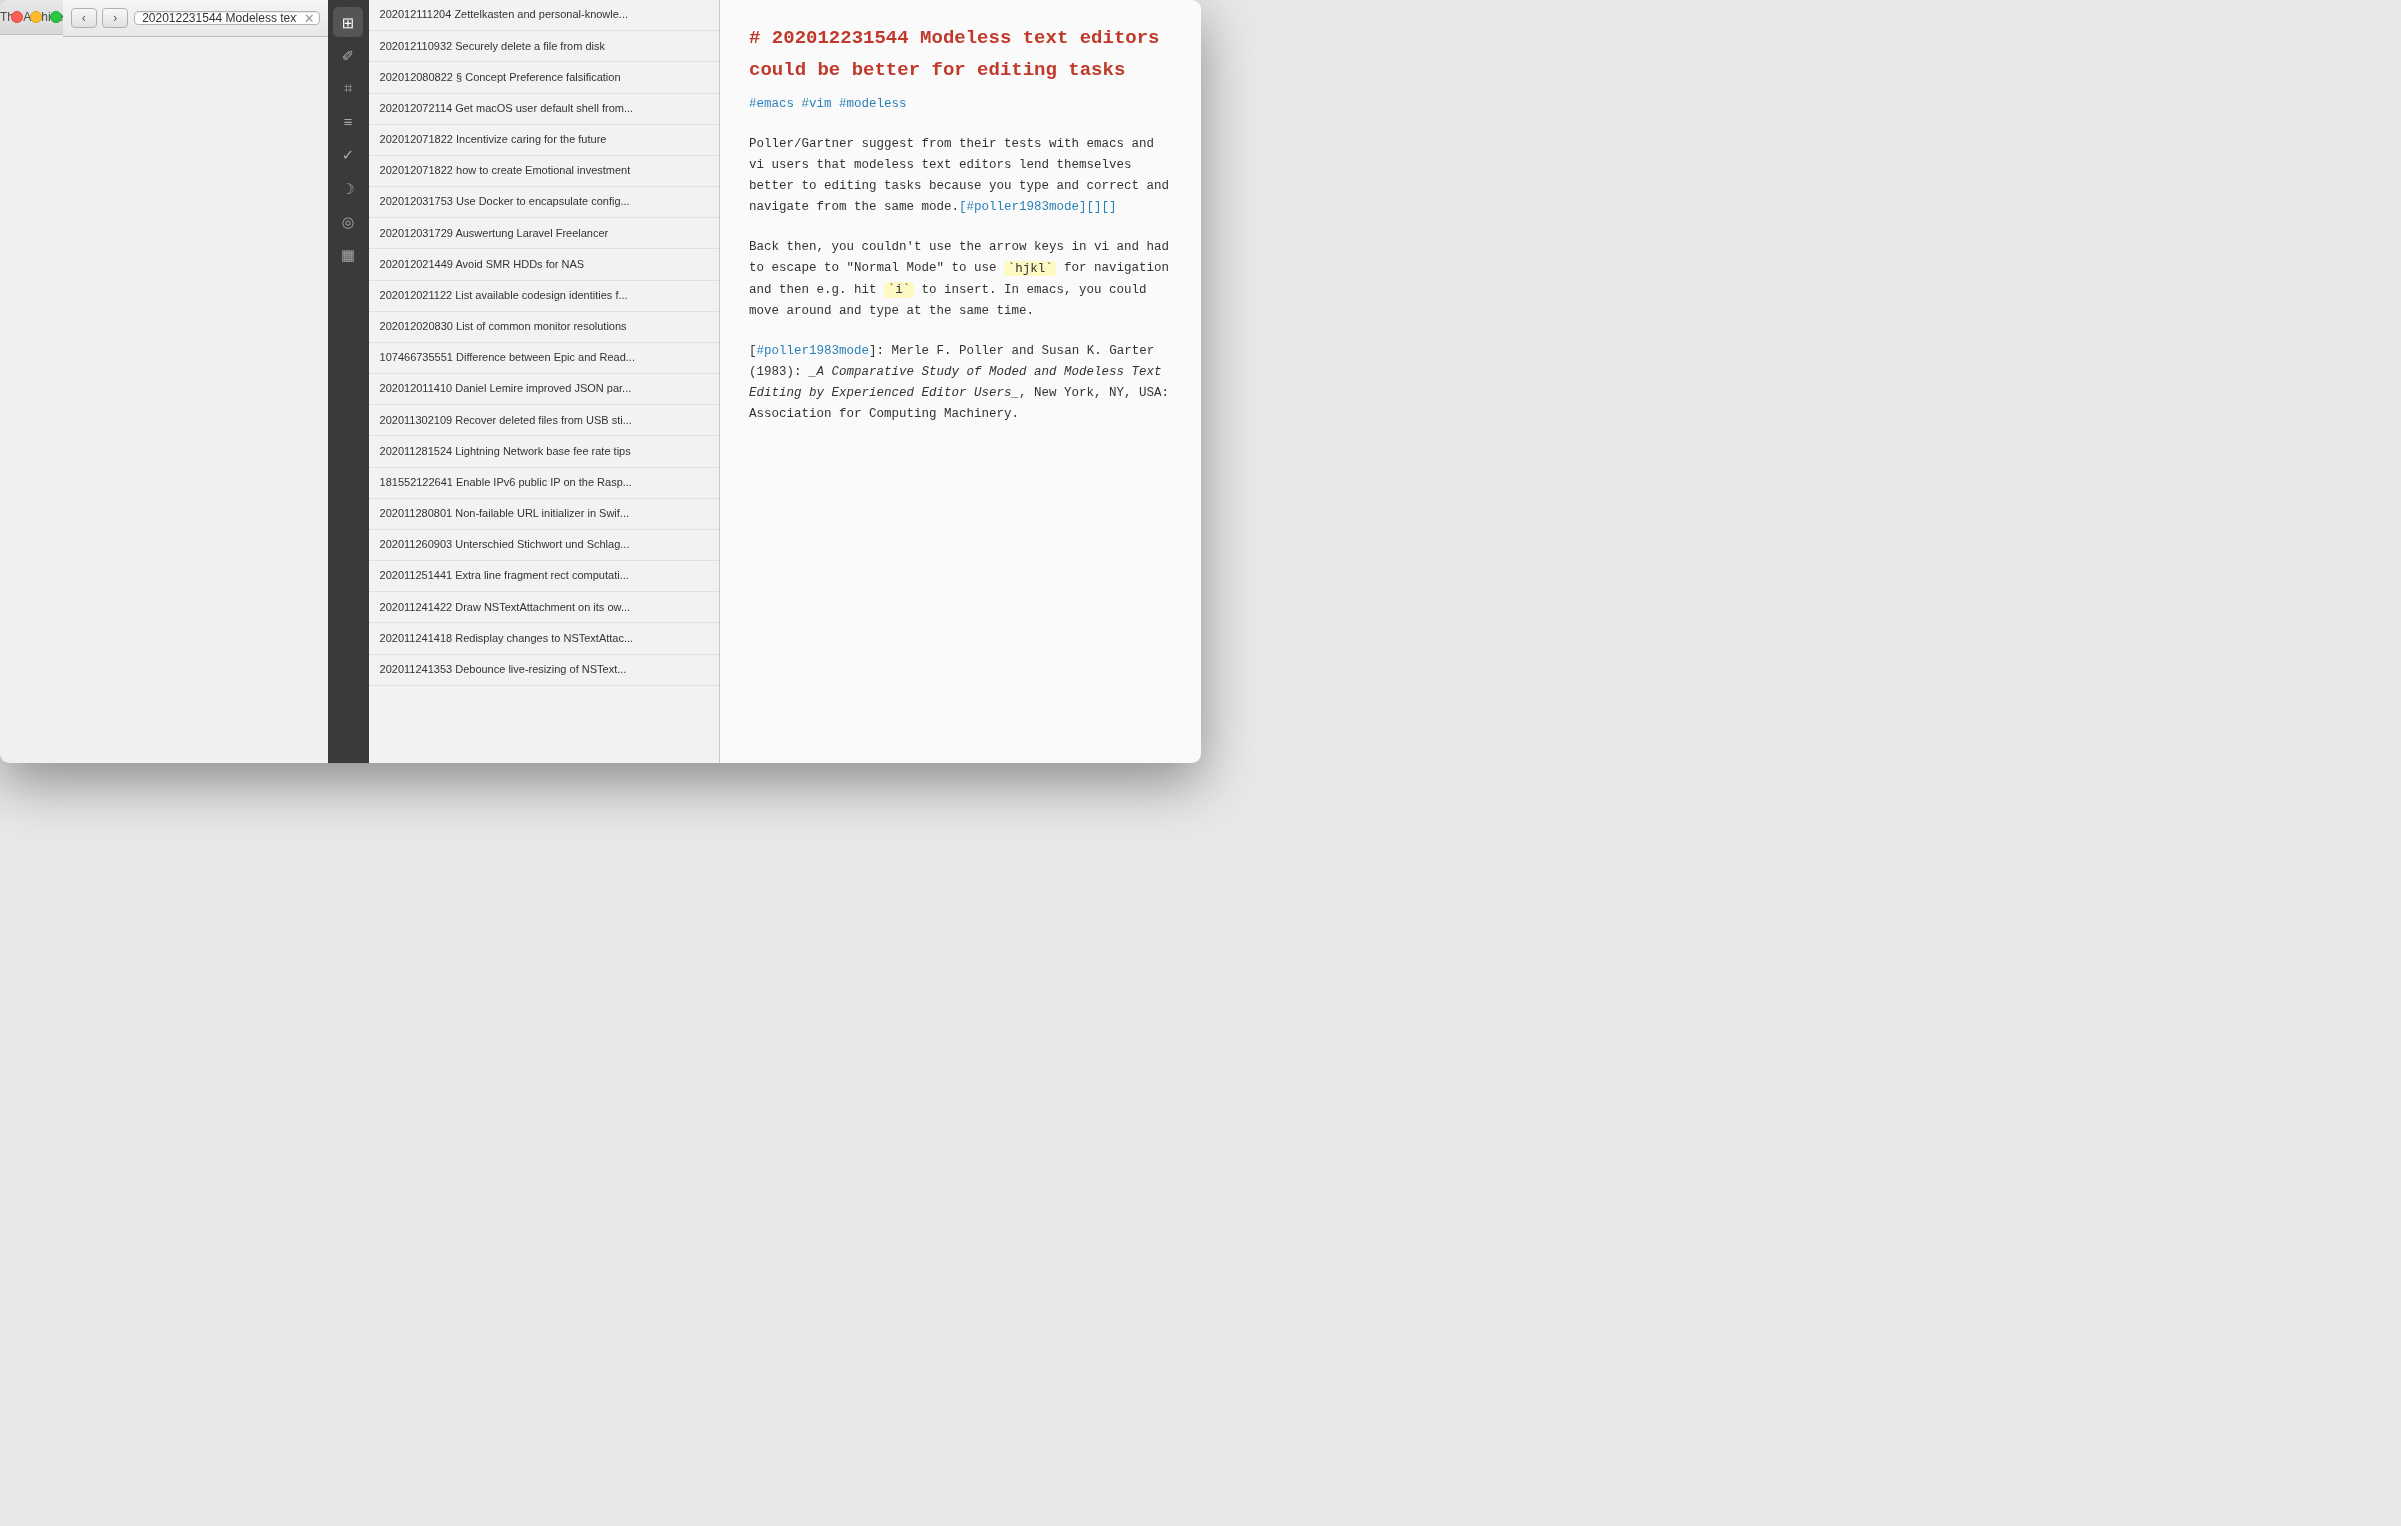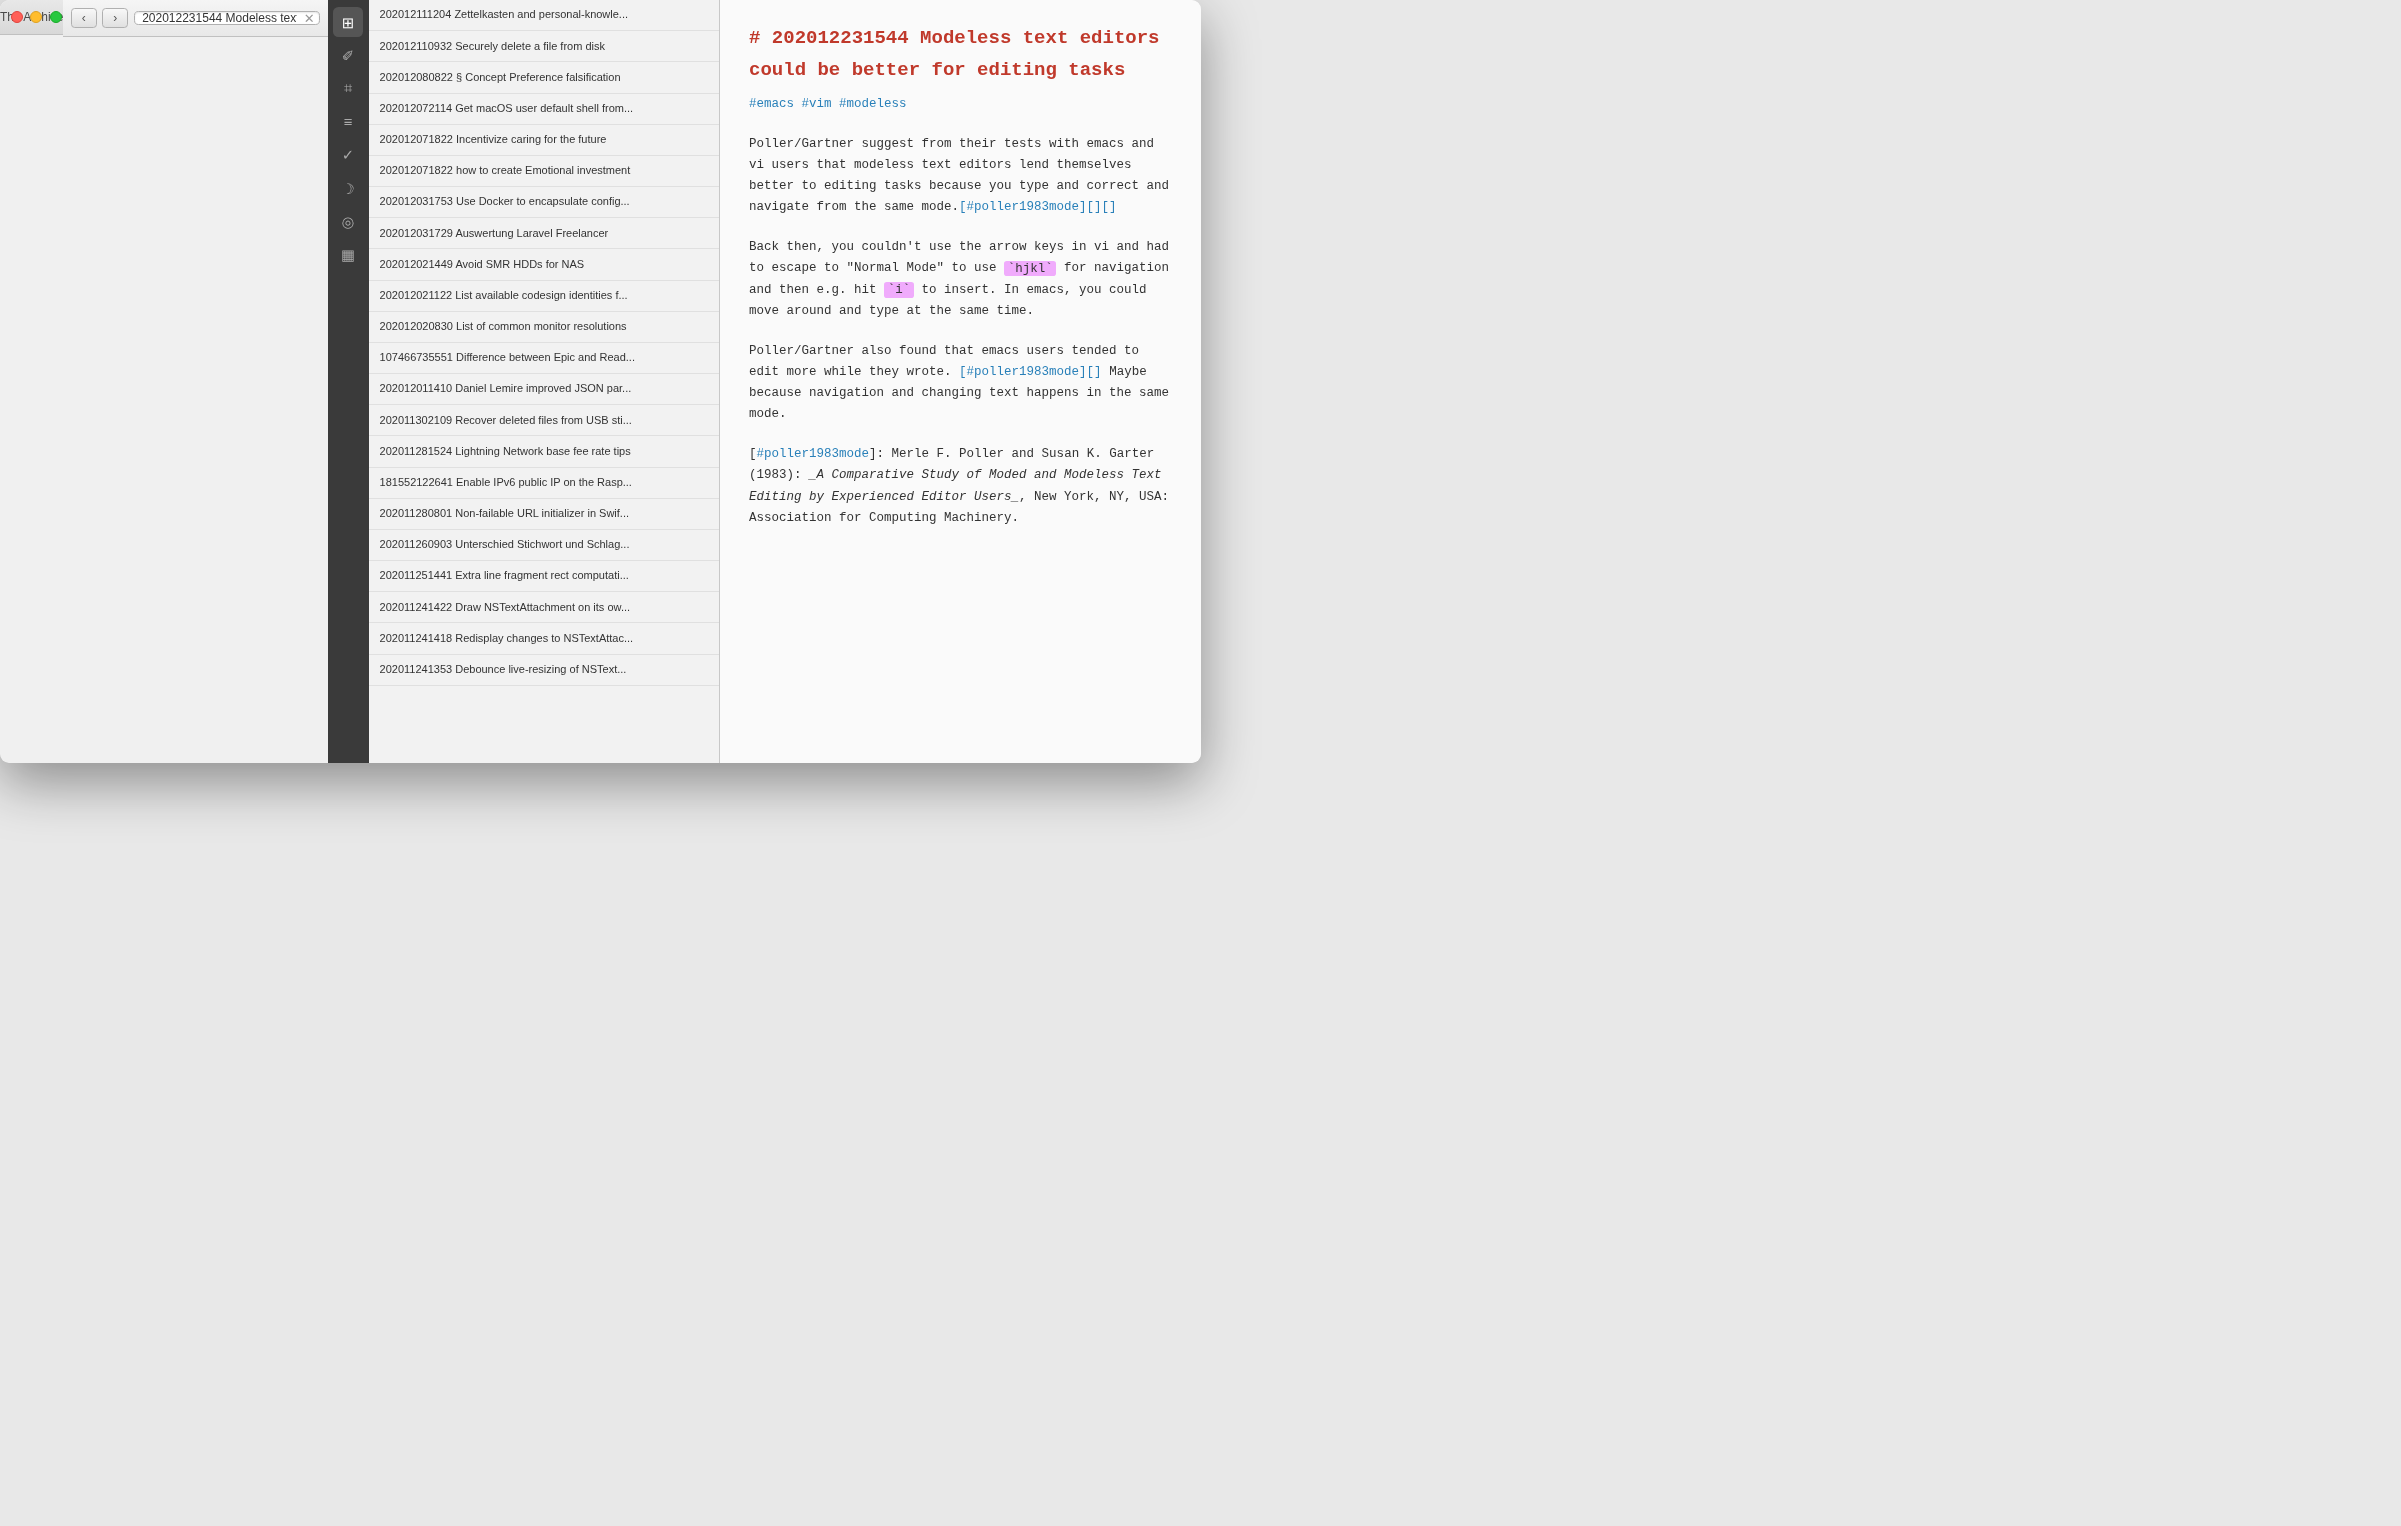--- a/index.html
+++ b/index.html
@@ -224,21 +224,21 @@
       margin-bottom: 18.5px;
       color: #333;
     }
 
     .doc-link {
       color: #2980b9;
       text-decoration: none;
     }
 
     .inline-code {
-      background: #f0abfc;
+      background: #fef9c3;
       padding: 0.9px 3.7px;
       border-radius: 2.8px;
       font-family: 'Courier New', Courier, monospace;
     }
 
     .doc-ref {
       font-style: italic;
     }
   </style>
 </head>
@@ -315,23 +315,20 @@
       </div>
 
       <div class="doc-paragraph">
         Poller/Gartner suggest from their tests with emacs and vi users that modeless text editors lend themselves better to editing tasks because you type and correct and navigate from the same mode.<a href="#" class="doc-link">[#poller1983mode][][]</a>
       </div>
 
       <div class="doc-paragraph">
         Back then, you couldn't use the arrow keys in vi and had to escape to "Normal Mode" to use <span class="inline-code">`hjkl`</span> for navigation and then e.g. hit <span class="inline-code">`i`</span> to insert. In emacs, you could move around and type at the same time.
       </div>
 
-      <div class="doc-paragraph">
-        Poller/Gartner also found that emacs users tended to edit more while they wrote. <a href="#" class="doc-link">[#poller1983mode][]</a> Maybe because navigation and changing text happens in the same mode.
-      </div>
 
       <div class="doc-paragraph">
         [<a href="#" class="doc-link">#poller1983mode</a>]: Merle F. Poller and Susan K. Garter (1983):  <span class="doc-ref">_A Comparative Study of Moded and Modeless Text Editing by Experienced Editor Users_</span>, New York, NY, USA: Association for Computing Machinery.
       </div>
     </div>
   </div>
 </div>
 
 
 </body></html>

